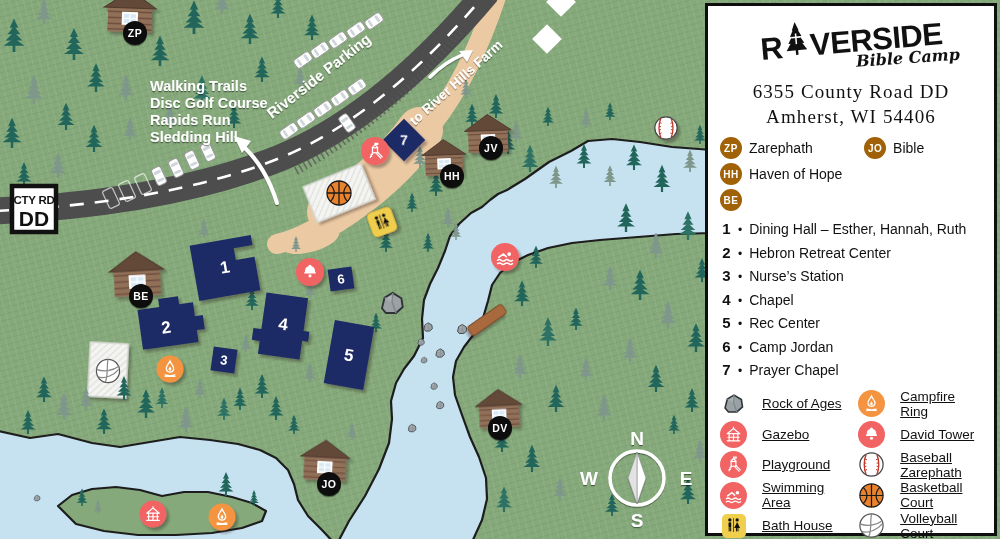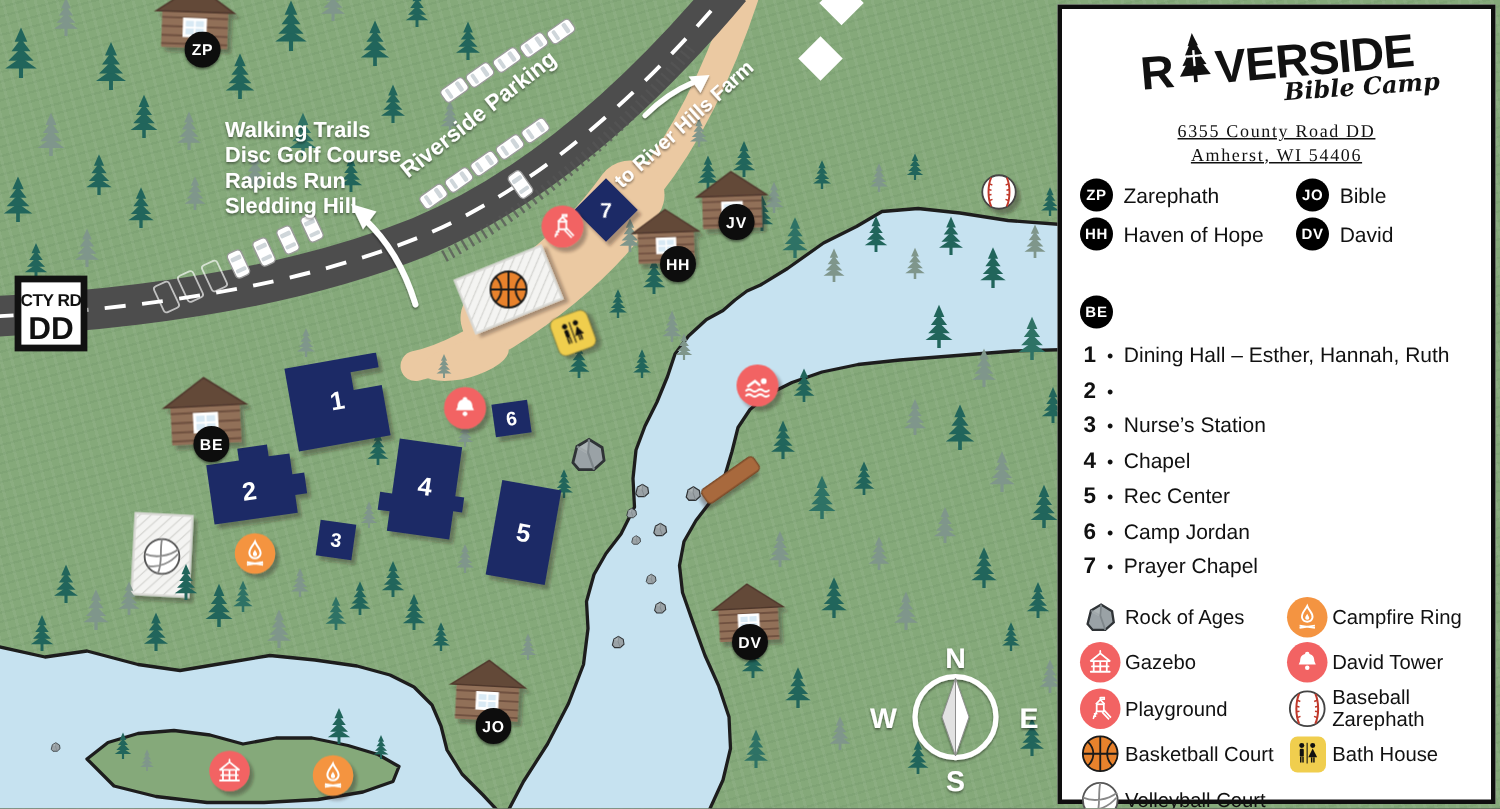--- a/index.html
+++ b/index.html
@@ -24,33 +24,33 @@
     position:absolute;left:705px;top:3px;width:292px;height:533px;
     background:#fff;border:3px solid #0e0e0e;box-sizing:border-box;
     padding:6px 12px 4px 12px;color:#111;
   }
   .logo-wrap{text-align:center;height:64px;position:relative;}
   .logo-line{display:flex;align-items:flex-end;justify-content:center;
     transform:rotate(-5deg);font-weight:bold;font-size:31px;letter-spacing:-0.5px;margin-top:2px;}
   .logo-line .ltree{margin:0 1px -2px 1px;}
   .logo-sub{font-family:"DejaVu Serif",serif;font-style:italic;font-weight:bold;
     font-size:16px;transform:rotate(-4deg);margin:-7px 22px 0 0;text-align:right;}
-  .address{font-family:"Liberation Serif",serif;font-size:12px;letter-spacing:1.1px;
-    text-align:center;line-height:1.3;margin-top:2px;text-decoration:underline;}
+  .address{font-family:"Liberation Serif",serif;font-size:19px;letter-spacing:1.1px;
+    text-align:center;line-height:1.3;margin-top:2px;}
   .cabin-grid{display:grid;grid-template-columns:1.1fr .9fr;row-gap:4px;margin-top:8px;}
   .cabin-item{display:flex;align-items:center;gap:7px;font-size:14px;height:22px;}
   .cabin-item.span2{grid-column:1 / span 2;}
-  .badge{min-width:22px;width:22px;height:22px;border-radius:50%;background:#000000;color:#fff;
+  .badge{min-width:22px;width:22px;height:22px;border-radius:50%;background:#a16207;color:#fff;
     font-size:10px;font-weight:bold;display:flex;align-items:center;justify-content:center;letter-spacing:.5px;}
   .num-list{display:flex;flex-direction:column;gap:6.5px;margin-top:9px;}
   .num-item{display:flex;align-items:baseline;gap:5px;font-size:14px;}
   .num-item .num{font-weight:bold;font-size:15px;min-width:13px;text-align:center;}
   .num-item .bullet{font-size:12px;margin-right:2px;}
   .icon-grid{display:grid;grid-template-columns:1.04fr .96fr;margin-top:10px;row-gap:0px;column-gap:4px;}
-  .icon-item{display:flex;align-items:center;gap:3px;font-size:13.5px;height:30.5px;}
+  .icon-item{display:flex;align-items:center;gap:15px;font-size:13.5px;height:30.5px;text-decoration:underline;}
   .ic{width:27px;height:27px;border-radius:50%;display:flex;align-items:center;justify-content:center;flex:none;}
   .ic svg{width:19px;height:19px;display:block;}
   .ic.sq{border-radius:5px;width:24px;height:24px;margin:0 1.5px;}
   .plain-ic{width:27px;height:27px;flex:none;}
   .plain-ic svg{width:27px;height:27px;display:block;}
 </style>
 </head>
 <body>
 
 <div id="stage">
@@ -486,39 +486,36 @@
       <span>Zarephath</span>
     </div>
     <div class="cabin-item">
       <span class="badge">JO</span>
       <span>Bible</span>
     </div>
     <div class="cabin-item">
       <span class="badge">HH</span>
       <span>Haven of Hope</span>
     </div>
-    <div class="cabin-item">
-      <span class="badge">DV</span>
-      <span>David</span>
-    </div>
     <div class="cabin-item"></div>
     <div class="cabin-item span2">
       <span class="badge">BE</span>
     </div>
   </div>
 
   <div class="num-list">
     <div class="num-item">
       <span class="num">1</span>
       <span class="bullet">•</span>
       <span>Dining Hall – Esther, Hannah, Ruth</span>
     </div>
     <div class="num-item">
       <span class="num">2</span>
       <span class="bullet">•</span>
+      <span>Hebron Retreat Center</span>
     </div>
     <div class="num-item">
       <span class="num">3</span>
       <span class="bullet">•</span>
       <span>Nurse’s Station</span>
     </div>
     <div class="num-item">
       <span class="num">4</span>
       <span class="bullet">•</span>
       <span>Chapel</span>
@@ -583,20 +580,28 @@
     </div>
     <div class="icon-item">
       <span class="plain-ic">
             <svg viewBox="0 0 24 24">
               <use href="#s-baseball" xlink:href="#s-baseball"></use>
             </svg>
           </span>
       <span>Baseball Zarephath</span>
     </div>
     <div class="icon-item">
+      <span class="ic" style="background:#F26363">
+            <svg viewBox="0 0 24 24">
+              <use href="#g-swim" xlink:href="#g-swim"></use>
+            </svg>
+          </span>
+      <span>Swimming Area</span>
+    </div>
+    <div class="icon-item">
       <span class="plain-ic">
             <svg viewBox="0 0 24 24">
               <use href="#s-basketball" xlink:href="#s-basketball"></use>
             </svg>
           </span>
       <span>Basketball Court</span>
     </div>
     <div class="icon-item">
       <span class="ic sq" style="background:#F0CE4E">
             <svg viewBox="0 0 24 24">

